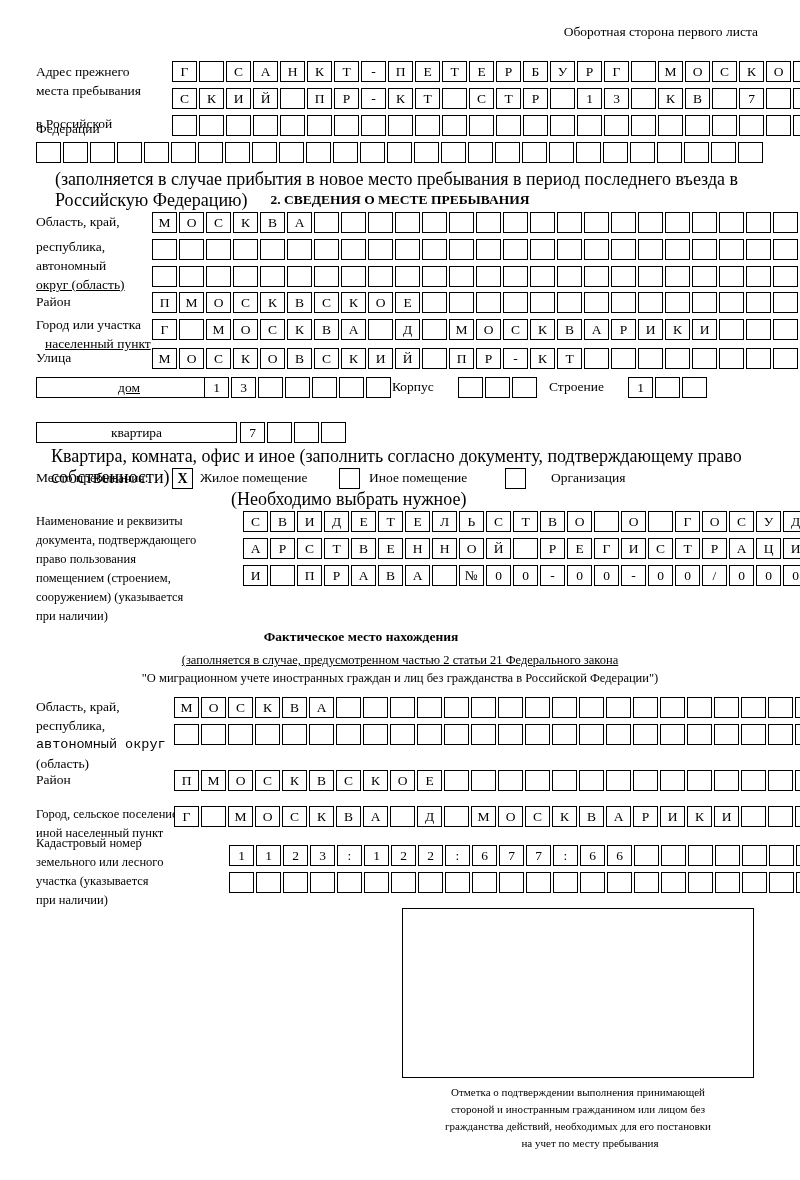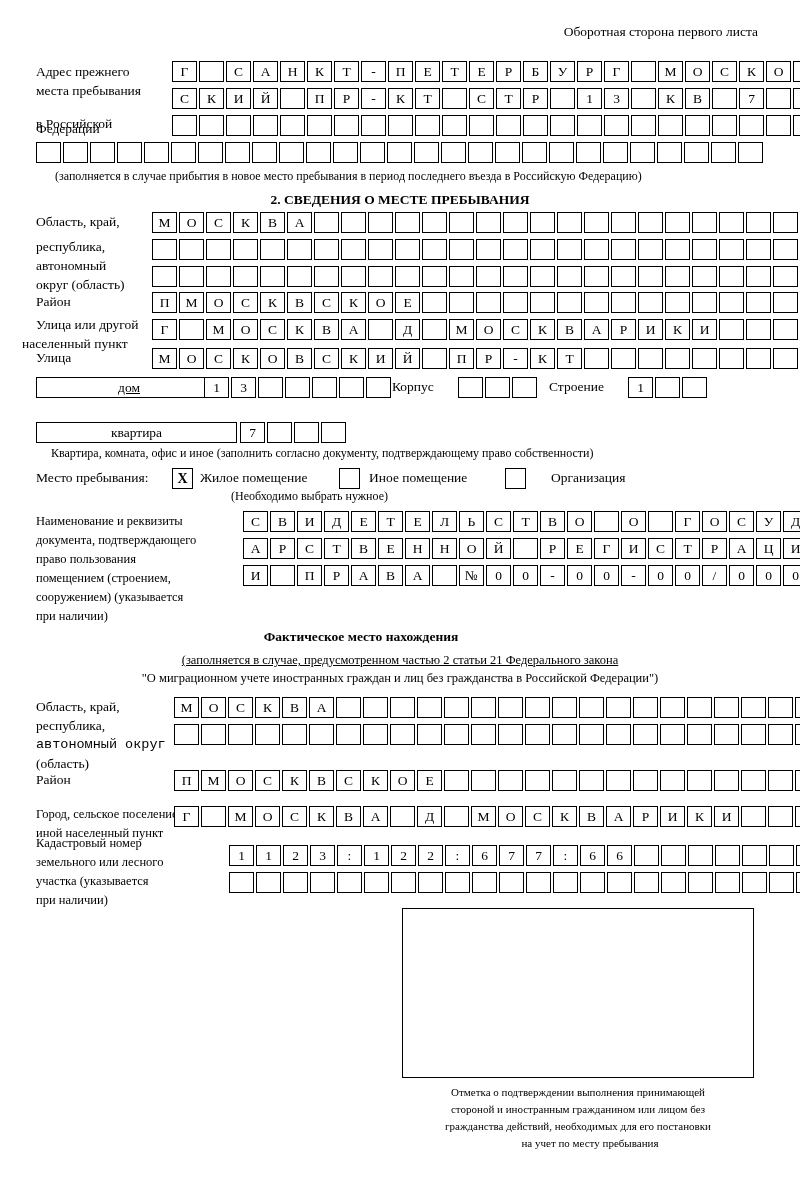--- a/index.html
+++ b/index.html
@@ -61,21 +61,21 @@
     position: absolute;
     border: 1px solid #000;
     box-sizing: border-box;
     height: 21px;
     text-align: center;
     font-size: 13.5px;
     line-height: 19px;
   }
   .note {
     position: absolute;
-    font-size: 12px;
+    font-size: 18px;
   }
   .sq {
     position: absolute;
     width: 21px;
     height: 21px;
     border: 1px solid #000;
     box-sizing: border-box;
     text-align: center;
     font-size: 14px;
     line-height: 19px;
@@ -213,21 +213,21 @@
       <div class="cell"></div>
     </div>
 
   <div class="note" style="left:55px; top:169px;">(заполняется в случае прибытия в новое место пребывания в период последнего въезда в Российскую Федерацию)</div>
 
   <div class="center bold" style="left:0; top:192px; width:800px; font-size:13.5px;">2. СВЕДЕНИЯ О МЕСТЕ ПРЕБЫВАНИЯ</div>
 
   <div class="lbl" style="left:36px; top:212px;">Область, край,</div>
   <div class="lbl" style="left:36px; top:237px;">республика,</div>
   <div class="lbl" style="left:36px; top:256px;">автономный</div>
-  <div class="lbl" style="left:36px; top:275px;">округ (область)</div>
+  <div class="lbl" style="left:36px; top:275px;text-decoration:underline;">округ (область)</div>
 
   <div class="cells" id="r2-row0" style="left:152px; top:212px;">
       <div class="cell">М</div>
       <div class="cell">О</div>
       <div class="cell">С</div>
       <div class="cell">К</div>
       <div class="cell">В</div>
       <div class="cell">А</div>
       <div class="cell"></div>
       <div class="cell"></div>
@@ -322,22 +322,22 @@
       <div class="cell"></div>
       <div class="cell"></div>
       <div class="cell"></div>
       <div class="cell"></div>
       <div class="cell"></div>
       <div class="cell"></div>
       <div class="cell"></div>
       <div class="cell"></div>
     </div>
 
-  <div class="lbl" style="left:36px; top:315px;">Улица или другой</div>
-  <div class="lbl" style="left:22px; top:334px;">населенный пункт</div>
+  <div class="lbl" style="left:36px; top:315px;">Город или участка</div>
+  <div class="lbl" style="left:45px; top:334px;text-decoration:underline;">населенный пункт</div>
   <div class="cells" id="r2-city" style="left:152px; top:319px;">
       <div class="cell">Г</div>
       <div class="cell"></div>
       <div class="cell">М</div>
       <div class="cell">О</div>
       <div class="cell">С</div>
       <div class="cell">К</div>
       <div class="cell">В</div>
       <div class="cell">А</div>
       <div class="cell"></div>

